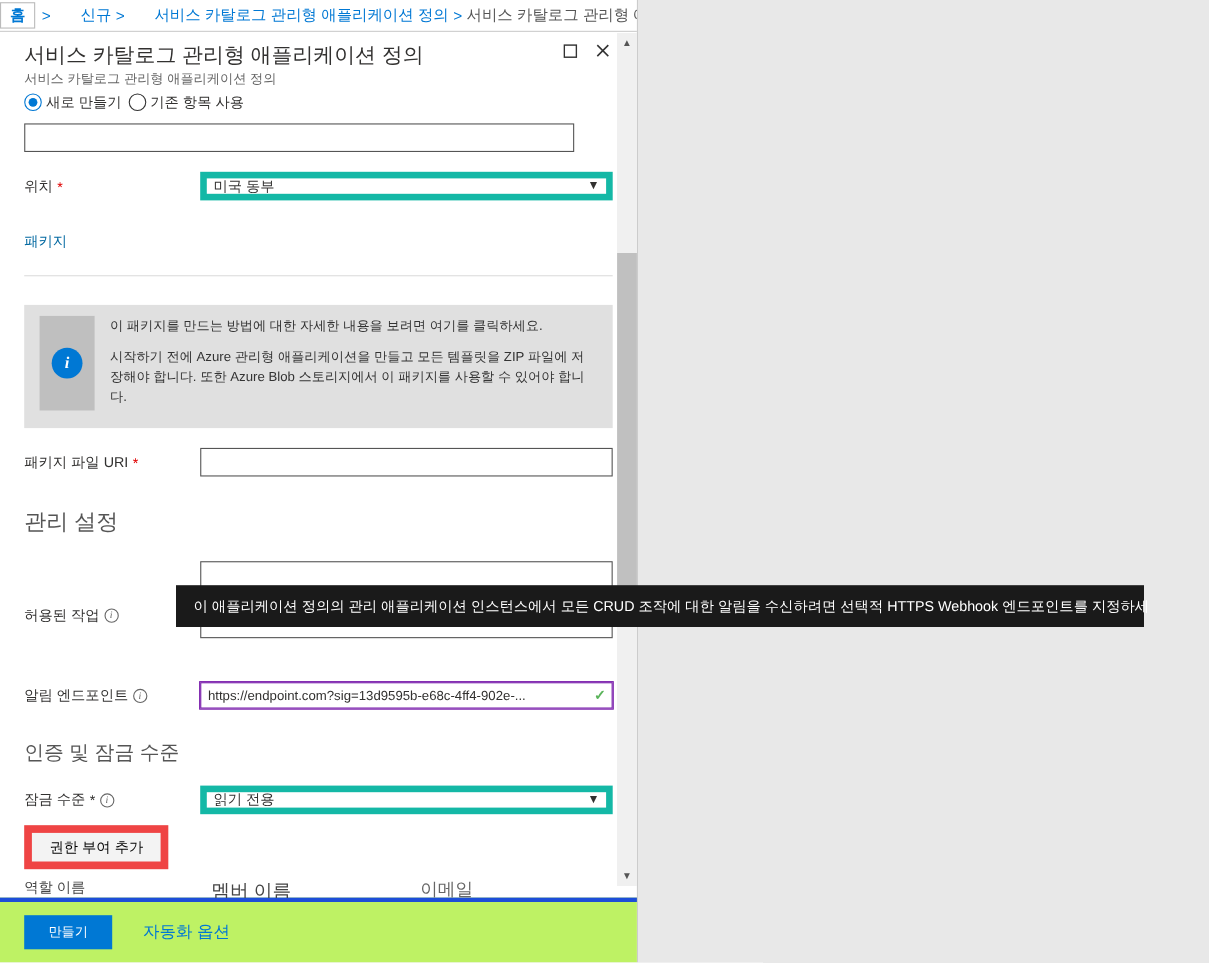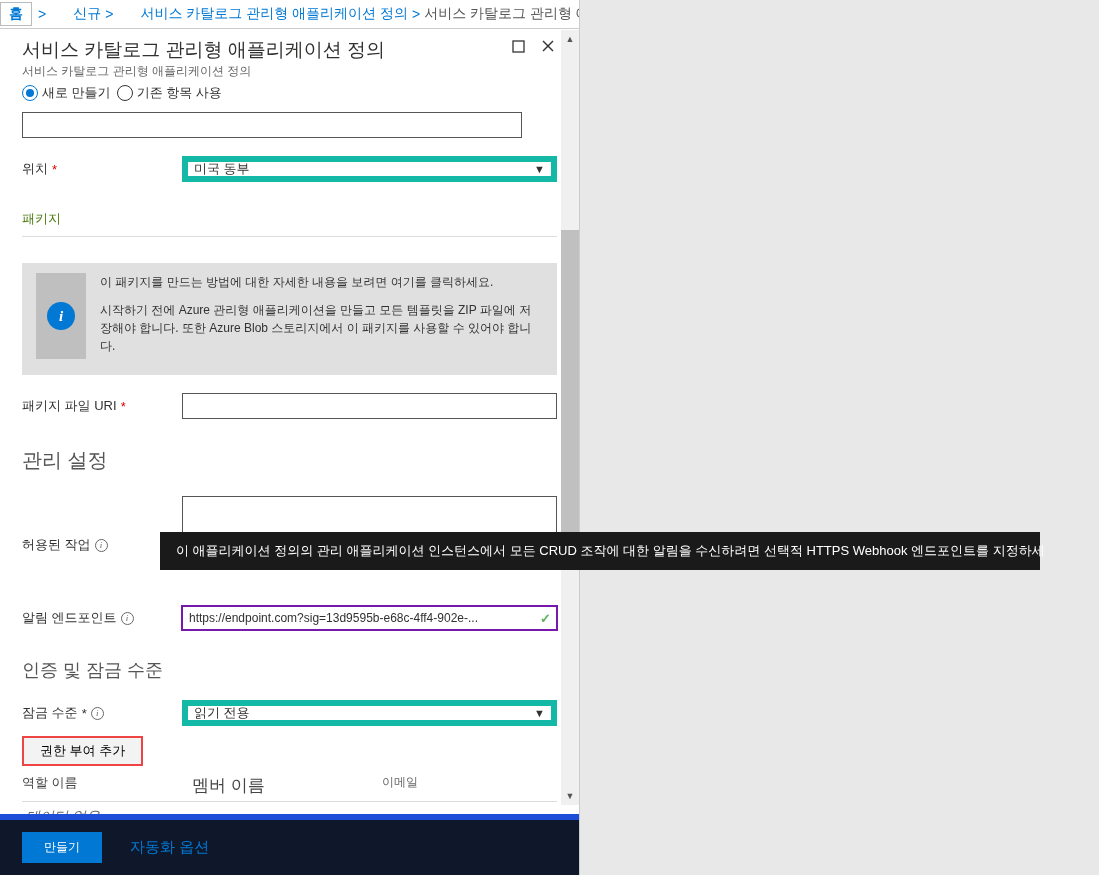--- a/index.html
+++ b/index.html
@@ -119,23 +119,23 @@
       background: #fff;
       display: flex;
       justify-content: space-between;
       align-items: center;
       cursor: pointer;
     }
     .chev { font-size: 11px; }
     .section-label {
       margin-top: 28px;
       font-size: 13px;
-      color: #4d7c0f;
+      color: #0369a1;
       border-bottom: 1px solid #ddd;
-      padding-bottom: 8px;
+      padding-bottom: 22px;
     }
     .section-title {
       margin-top: 28px;
       font-size: 20px;
       color: #555;
       font-weight: 400;
     }
     .info-box {
       margin-top: 26px;
       background: #e0e0e0;
@@ -207,46 +207,46 @@
       left: 160px;
       width: 880px;
       background: #1a1a1a;
       color: #fff;
       padding: 10px 16px;
       font-size: 13px;
       z-index: 100;
       white-space: nowrap;
     }
     .add-auth-btn {
-      border: 2px solid #ef4444;
+      border: 7px solid #ef4444;
       background: #f3f3f3;
       padding: 4px 16px;
       font-size: 13px;
       cursor: pointer;
       margin-top: 10px;
     }
     .table-hdr {
       display: flex;
       margin-top: 8px;
       font-size: 13px;
       color: #444;
       border-bottom: 1px solid #ddd;
       padding-bottom: 4px;
     }
     .th1 { width: 170px; }
     .th2 { width: 190px; font-size: 17px; color: #444; }
-    .th3 { font-size: 12px; color: #666; }
+    .th3 { font-size: 16px; color: #666; }
     .no-data { font-size: 14px; color: #666; padding: 6px 4px; font-style: italic; }
     .footer {
-      border-top: 6px solid #1d4ed8;
+      border-top: 4px solid #1d4ed8;
       padding: 12px 22px;
       display: flex;
       align-items: center;
       gap: 28px;
-      background: #0f172a;
+      background: #bef264;
     }
     .create-btn {
       background: #0078d4;
       color: #fff;
       border: none;
       padding: 7px 22px;
       font-size: 12px;
       cursor: pointer;
     }
     .auto-link { color: #0078d4; font-size: 15px; cursor: pointer; }

